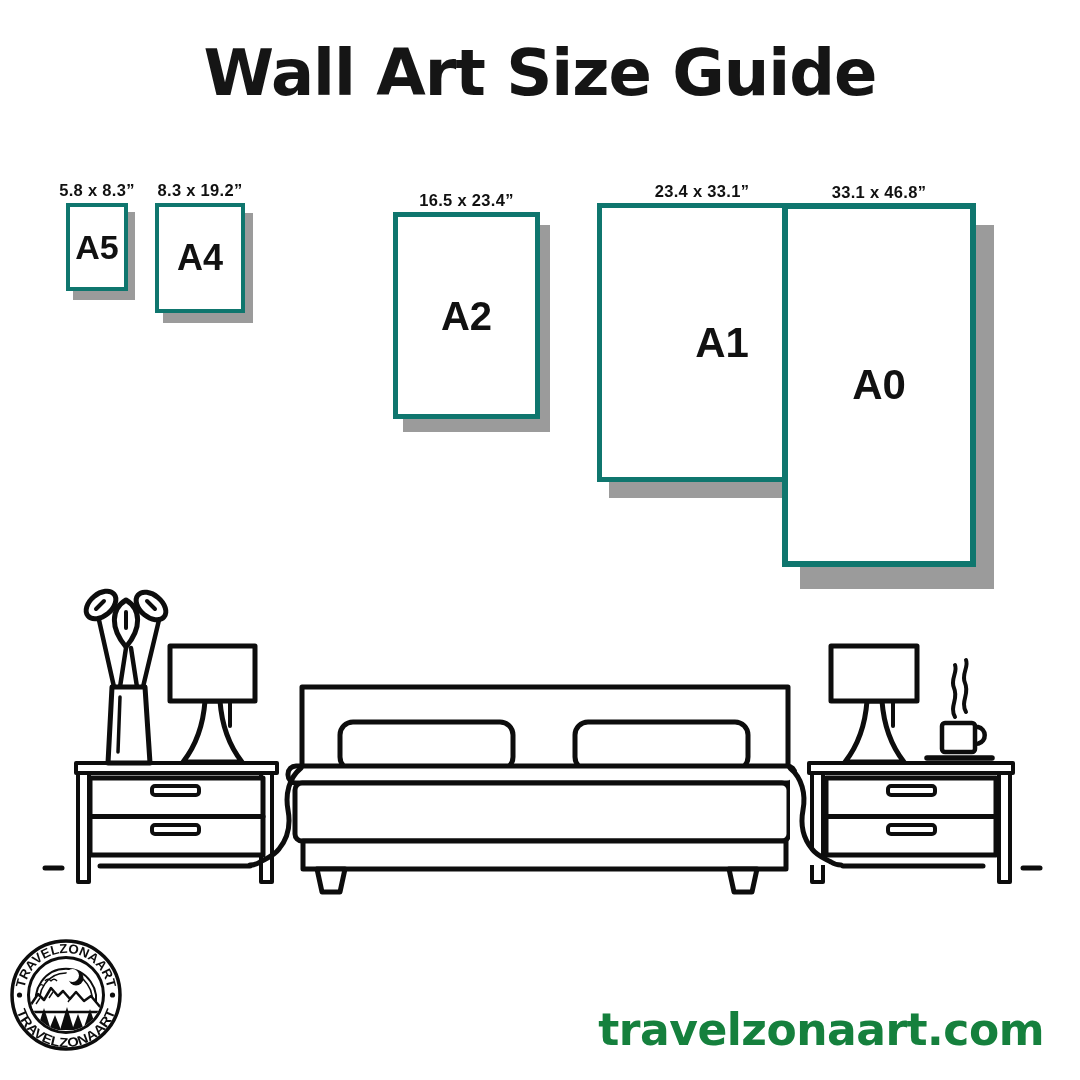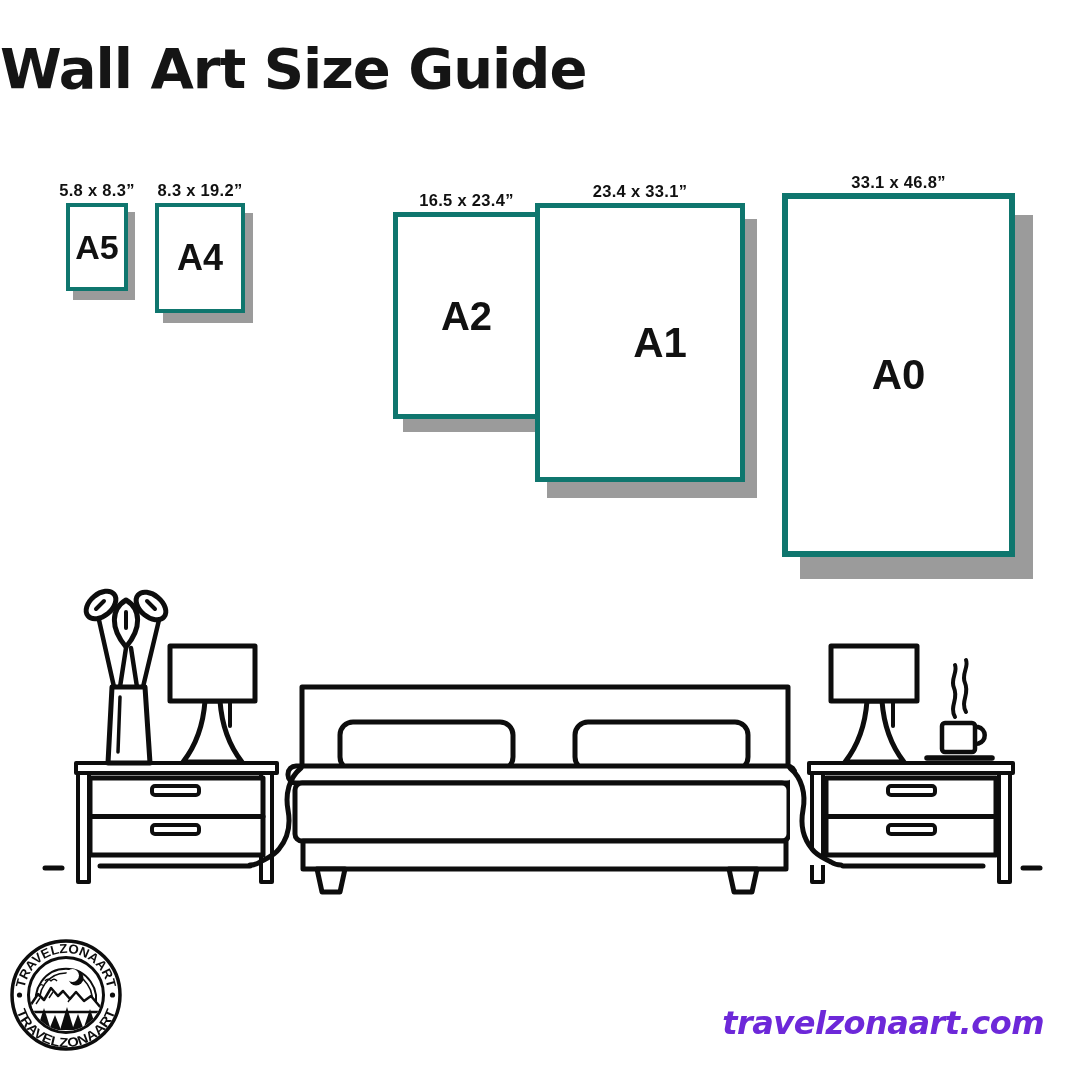--- a/index.html
+++ b/index.html
@@ -1,37 +1,37 @@
 <!DOCTYPE html>
 <html><head>
 <meta charset="utf-8">
 <style>
   html,body{margin:0;padding:0;background:#fff;}
   .canvas{position:relative;width:1080px;height:1080px;background:#ffffff;overflow:hidden;
           font-family:"Liberation Sans",sans-serif;color:#111;}
-  .title{position:absolute;top:36px;left:0;width:100%;
-         font-family:"DejaVu Sans",sans-serif;font-weight:bold;font-size:56px;
+  .title{position:absolute;top:36px;left:0;width:100%;text-align:center;
+         font-family:"DejaVu Sans",sans-serif;font-weight:bold;font-size:64px;
          letter-spacing:-1px;color:#151515;}
   
   .frame{position:absolute;box-sizing:border-box;background:#fff;border:4px solid #0f766e;
          display:flex;align-items:center;justify-content:center;}
   .frame .letter{font-weight:bold;color:#111;line-height:1;}
   .dims{position:absolute;bottom:100%;margin-bottom:7px;left:50%;transform:translateX(-50%);
         white-space:nowrap;font-size:16.5px;font-weight:bold;color:#111;letter-spacing:.3px;}
   .f-a5{left:66px;top:203px;width:62px;height:88px;box-shadow:7px 9px 0 #9b9b9b;font-size:34px;}
   .f-a4{left:155px;top:203px;width:90px;height:110px;box-shadow:8px 10px 0 #9b9b9b;font-size:36px;}
   .f-a3{left:264px;top:203px;width:109px;height:160px;box-shadow:9px 12px 0 #9b9b9b;font-size:38px;}
   .f-a2{left:393px;top:203px;width:147px;height:207px;border-width:5px;box-shadow:10px 13px 0 #9b9b9b;font-size:40px;margin-top:9px;}
-  .f-a1{left:535px;top:203px;width:210px;height:279px;border-width:5px;box-shadow:12px 16px 0 #9b9b9b;font-size:42px;padding-left:40px;}
-  .f-a0{left:782px;top:193px;width:233px;height:364px;border-width:6px;box-shadow:18px 22px 0 #9b9b9b;font-size:42px;}
+  .f-a1{left:597px;top:203px;width:210px;height:279px;border-width:5px;box-shadow:12px 16px 0 #9b9b9b;font-size:42px;padding-left:40px;}
+  .f-a0{left:782px;top:203px;width:194px;height:364px;border-width:6px;box-shadow:18px 22px 0 #9b9b9b;font-size:42px;}
   
   .scene{position:absolute;left:30px;top:585px;width:1020px;height:315px;}
   .logo{position:absolute;left:4px;top:930px;width:126px;height:130px;}
   .website{position:absolute;top:1004px;right:36px;font-family:"DejaVu Sans",sans-serif;
-           font-weight:bold;font-size:32px;letter-spacing:-.5px;color:#6d28d9;font-style:italic;}
+           font-weight:bold;font-size:44px;letter-spacing:-.5px;color:#15803d;}
   svg .ln{stroke:#0d0d0d;fill:none;stroke-linecap:round;stroke-linejoin:round;}
   svg .fw{stroke:#0d0d0d;fill:#ffffff;stroke-linejoin:round;}
 </style>
 </head>
 <body>
 
 <div class="canvas">
 
   <div class="title">Wall Art Size Guide</div>
 

